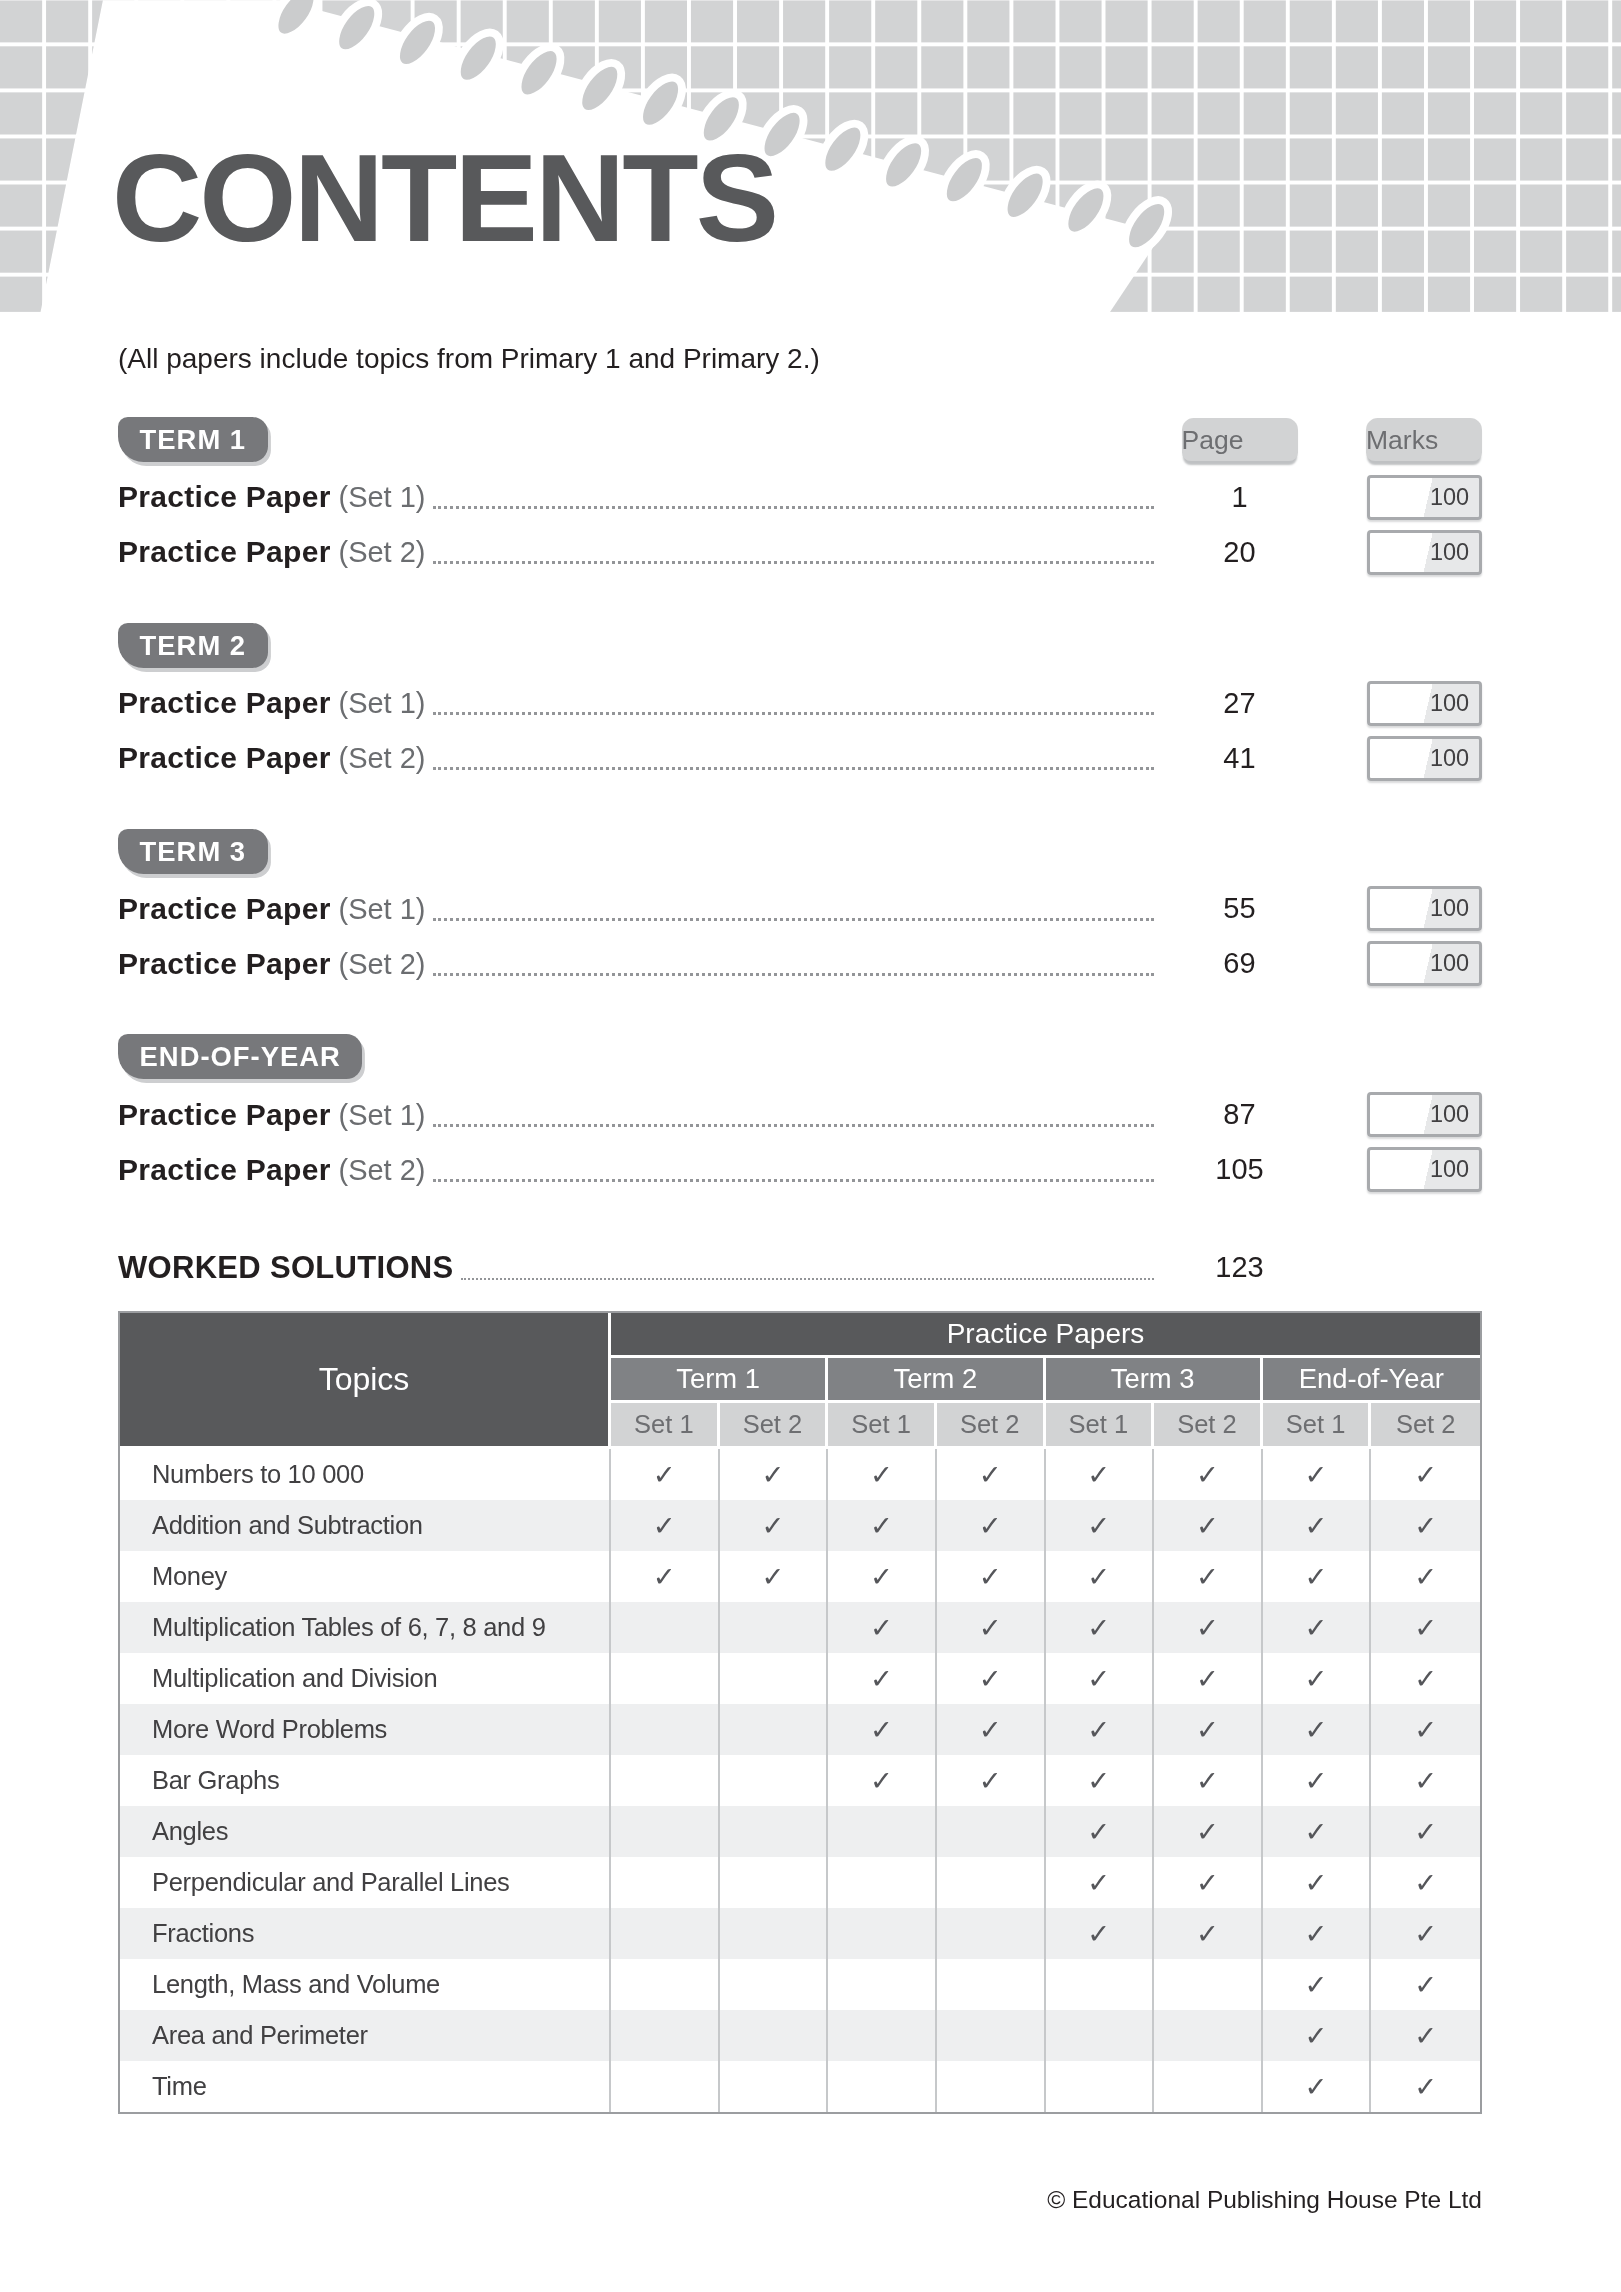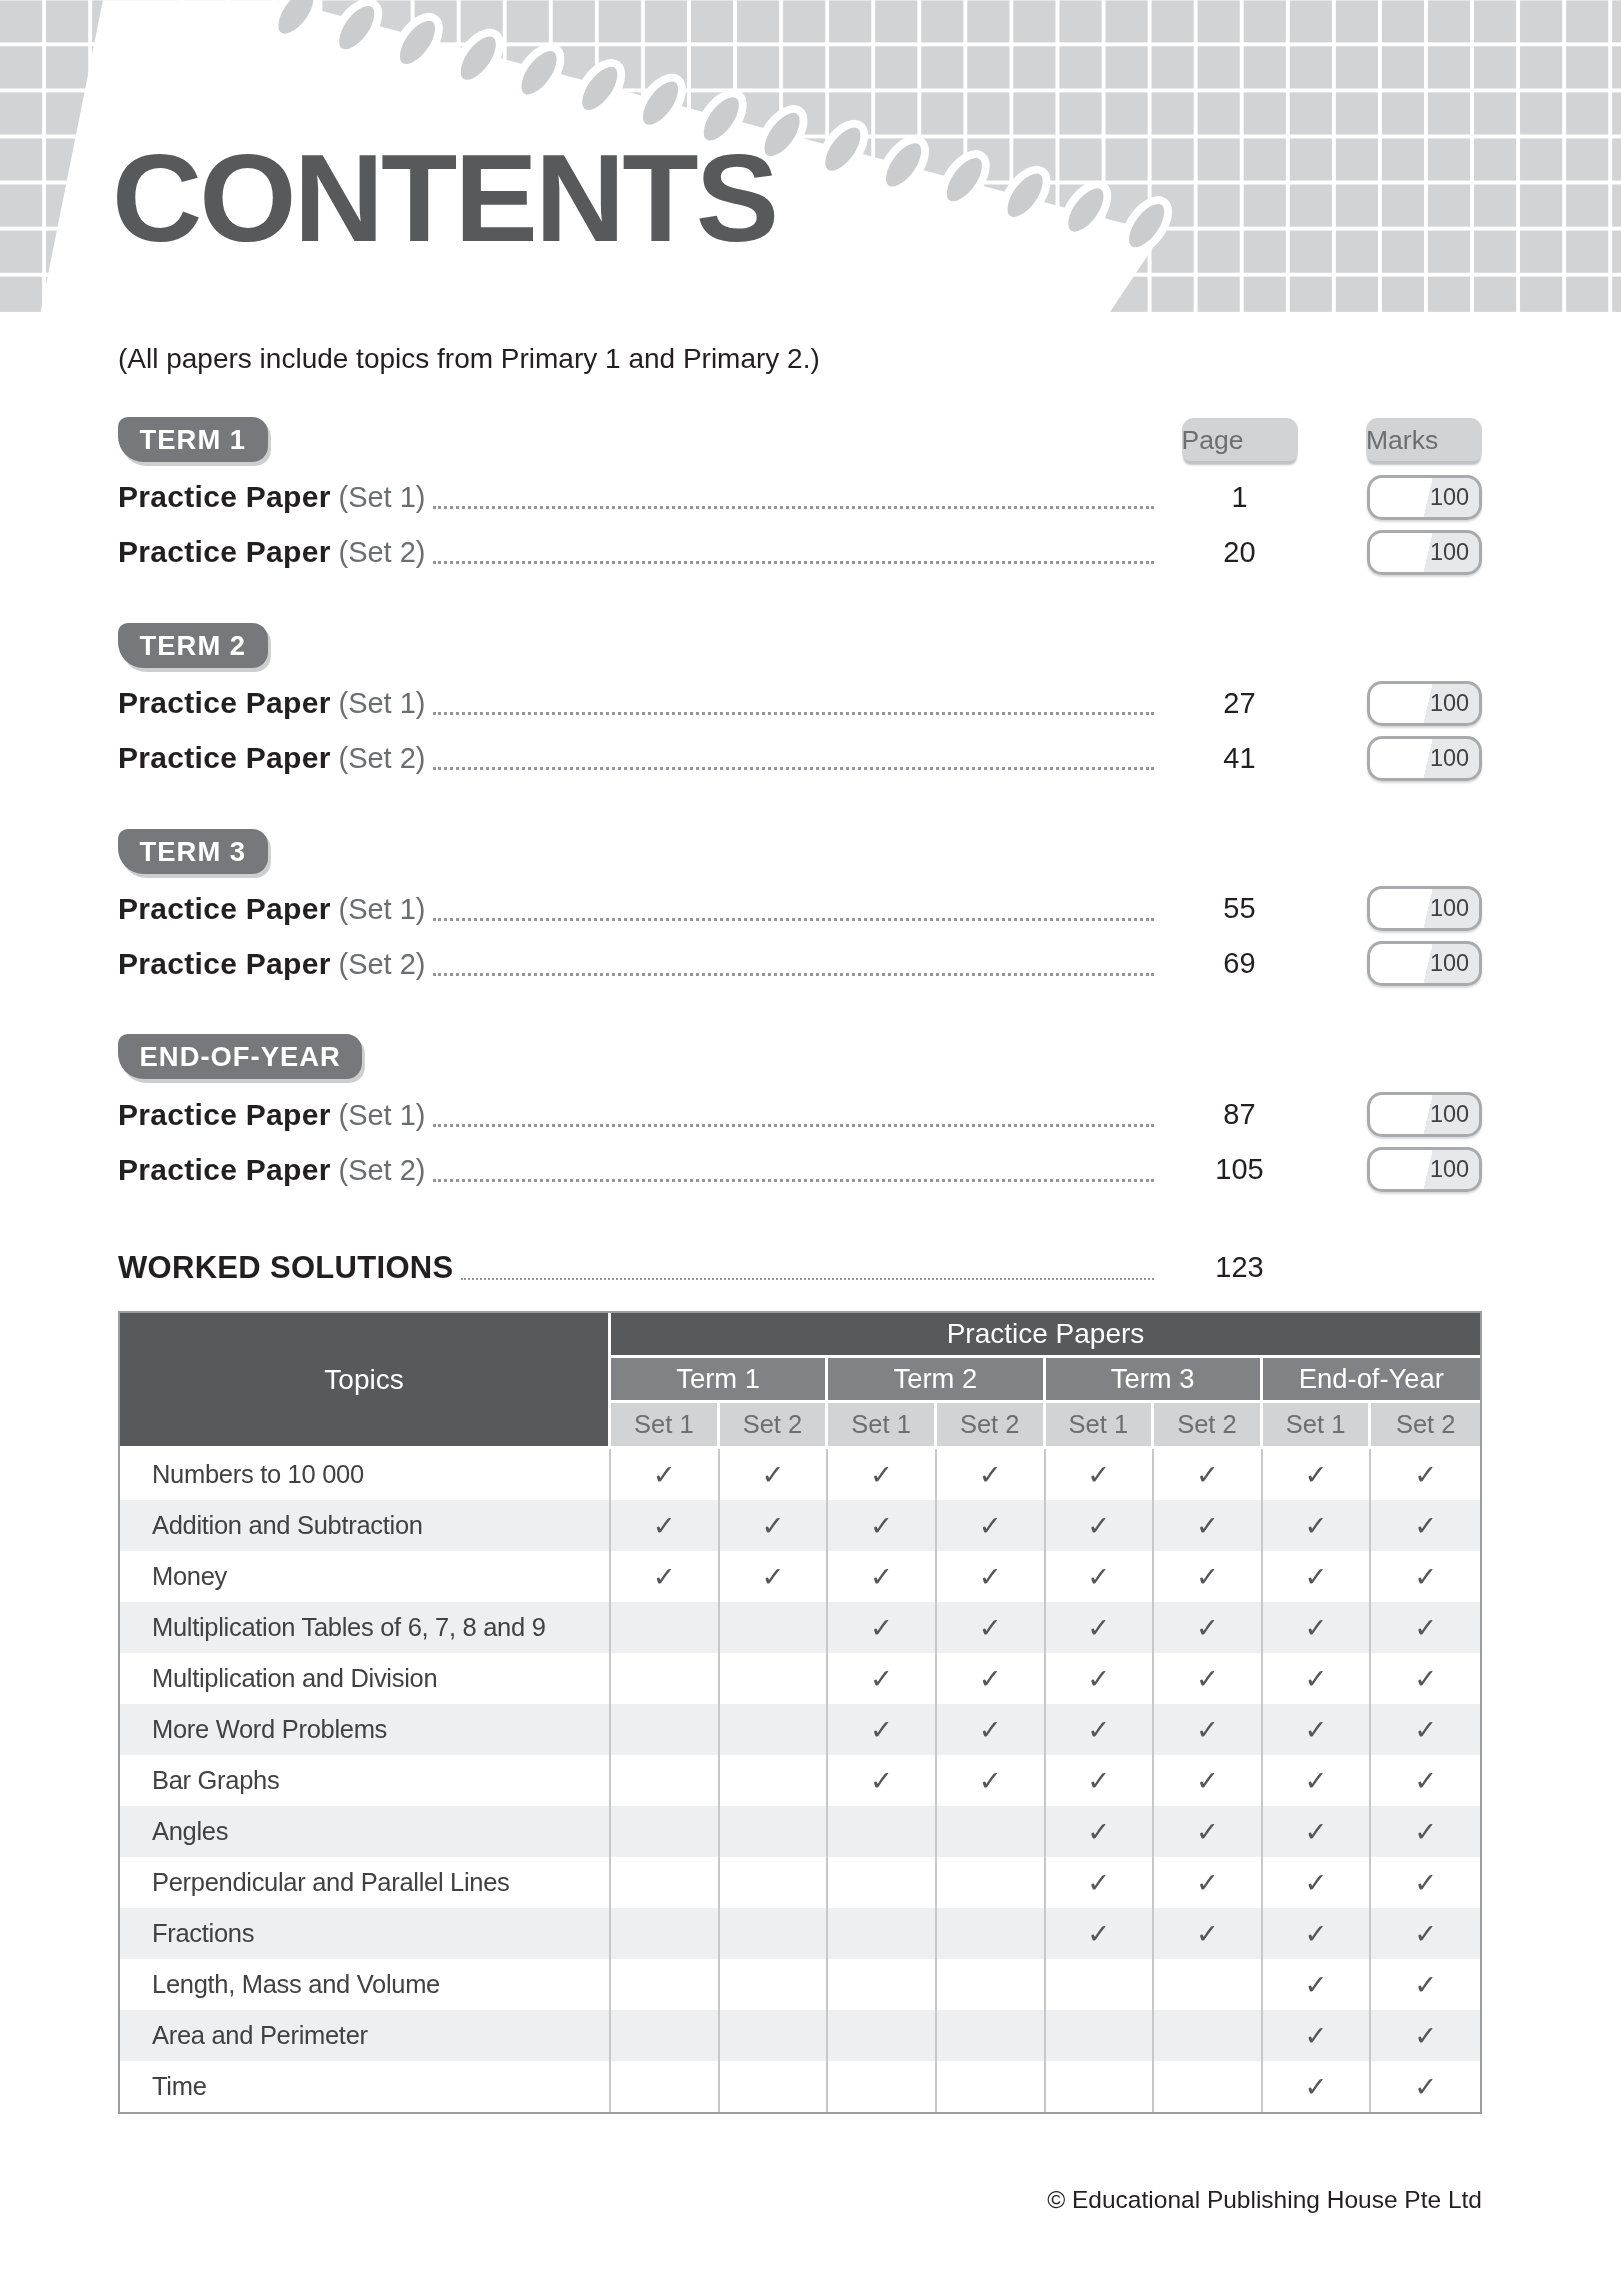--- a/index.html
+++ b/index.html
@@ -37,37 +37,37 @@
        box-shadow:0 4.9px 2px -1px #bfc1c3;}
 
   .pp-row{height:55px;display:flex;align-items:center;}
   .pp-label{font-size:30px;white-space:nowrap;}
   .pp-label .bold{font-weight:bold;letter-spacing:0.3px;color:var(--text-dark);}
   .set{font-size:29px;color:#6b6d70;margin-left:7.8px;font-weight:normal;}
   .leader{flex:1;border-bottom:3.9px dotted var(--leader-gray);align-self:flex-end;
           margin:0 11.8px 15.7px 7.8px;}
   .pagenum{width:147px;text-align:center;font-size:29px;color:var(--text-dark);}
   .marks-slot{width:169px;display:flex;justify-content:flex-end;}
-  .marks-box{width:115px;height:45px;border:3.9px solid #a8aaad;border-radius:15px;
+  .marks-box{width:115px;height:45px;border:3.9px solid #a8aaad;border-radius:4px;
              background:linear-gradient(103deg,#fff 53%,#e7e8e9 53%);
              display:flex;align-items:center;justify-content:flex-end;padding-right:9.8px;
              box-shadow:0 2px 2px #d9dadb;}
   .marks-val{font-size:23.5px;color:#414042;}
   .ws-row{margin-top:29px;}
   .ws-row .pp-label{font-weight:bold;font-size:31px;letter-spacing:0.3px;}
   .ws-row .leader{border-bottom:2.9px dotted var(--leader-gray);}
 
   
   .topics-table{position:absolute;top:1311px;left:118px;width:1364px;
                 border:2.9px solid var(--border-gray);background:#fff;}
   .t-head{display:grid;grid-template-columns:491px repeat(8,1fr);
           grid-template-rows:45px 45px 43px;margin-bottom:2.9px;}
   .t-head .cell{display:flex;align-items:center;justify-content:center;}
   .topics-cell{grid-row:1/span 3;grid-column:1;background:var(--dark-gray);color:#fff;
-               font-size:28px;border-right:3.9px solid #fff;}
+               font-size:32px;border-right:3.9px solid #fff;}
   .pp-cell{grid-row:1;grid-column:2/span 8;background:var(--dark-gray);color:#fff;
            font-size:28px;border-bottom:3.9px solid #fff;}
   .term-cell{grid-row:2;background:var(--mid-gray);color:#fff;font-size:27.4px;
              border-bottom:3.9px solid #fff;border-right:3.9px solid #fff;}
   .term-0{grid-column:2/span 2;} .term-1{grid-column:4/span 2;}
   .term-2{grid-column:6/span 2;} .term-3{grid-column:8/span 2;border-right:none;}
   .set-cell{grid-row:3;background:var(--light-gray);color:var(--text-gray);font-size:25.5px;
             border-right:3.9px solid #fff;}
   .set-0{grid-column:2;} .set-1{grid-column:3;} .set-2{grid-column:4;} .set-3{grid-column:5;}
   .set-4{grid-column:6;} .set-5{grid-column:7;} .set-6{grid-column:8;}

